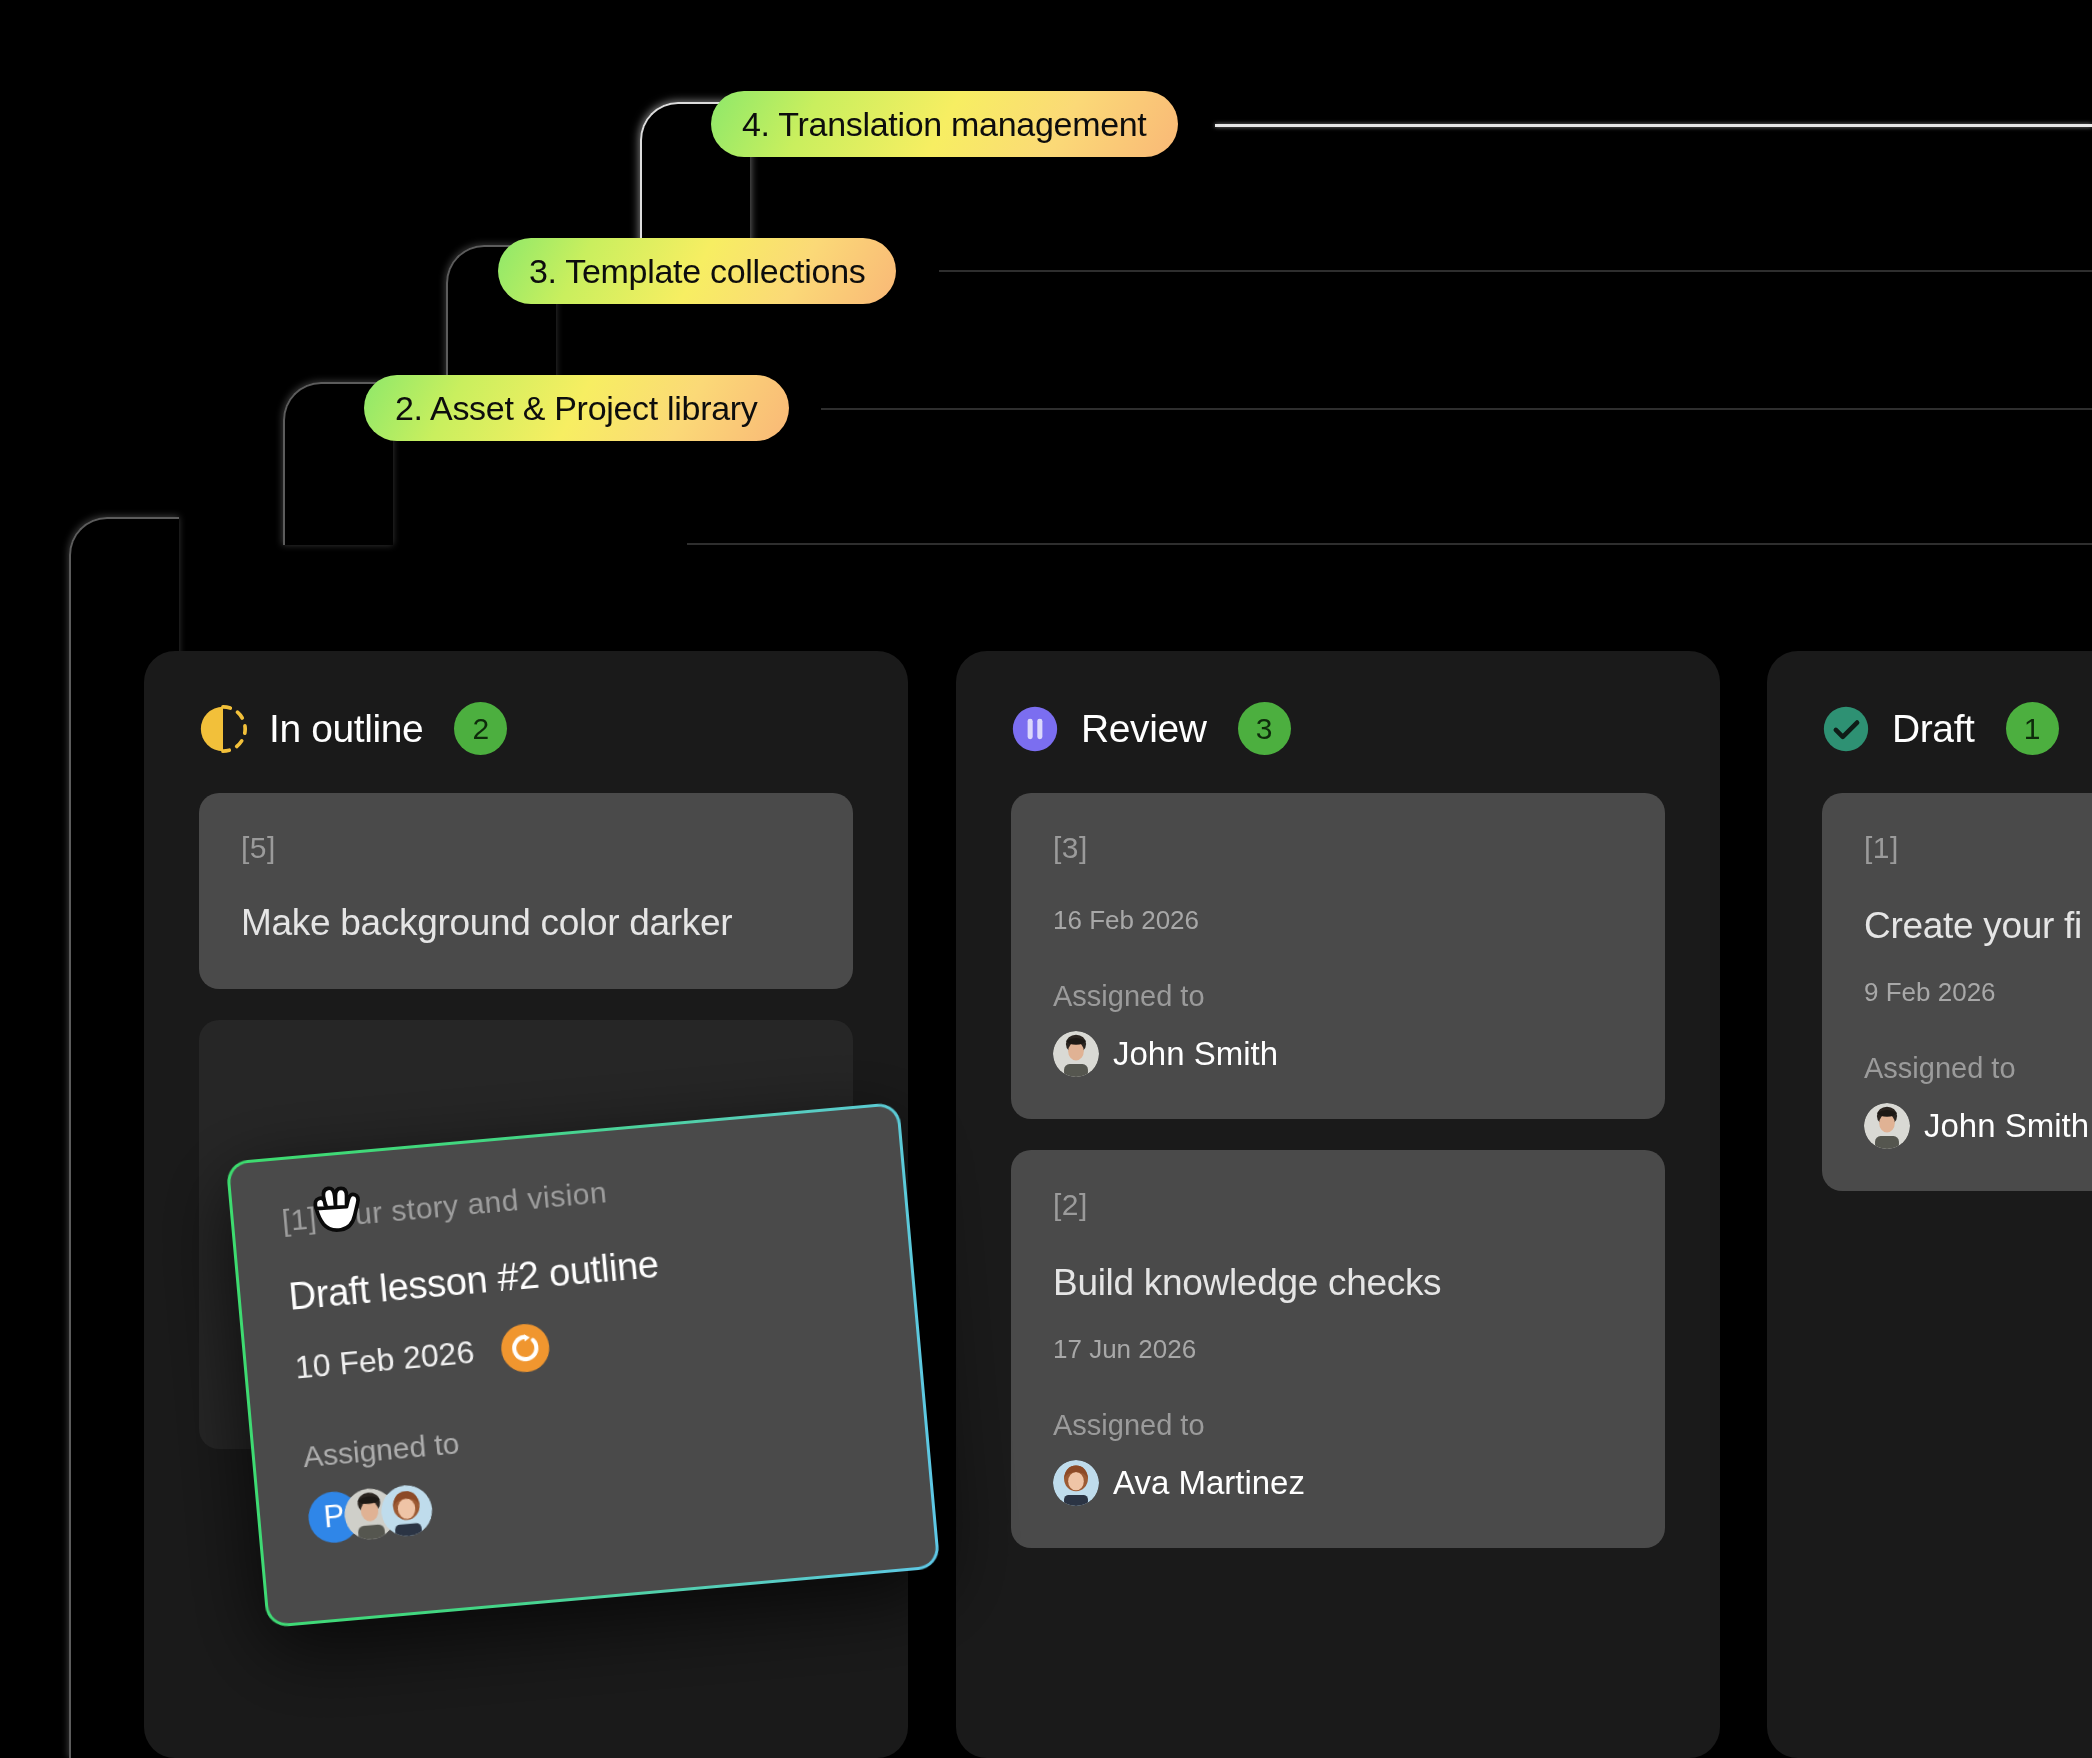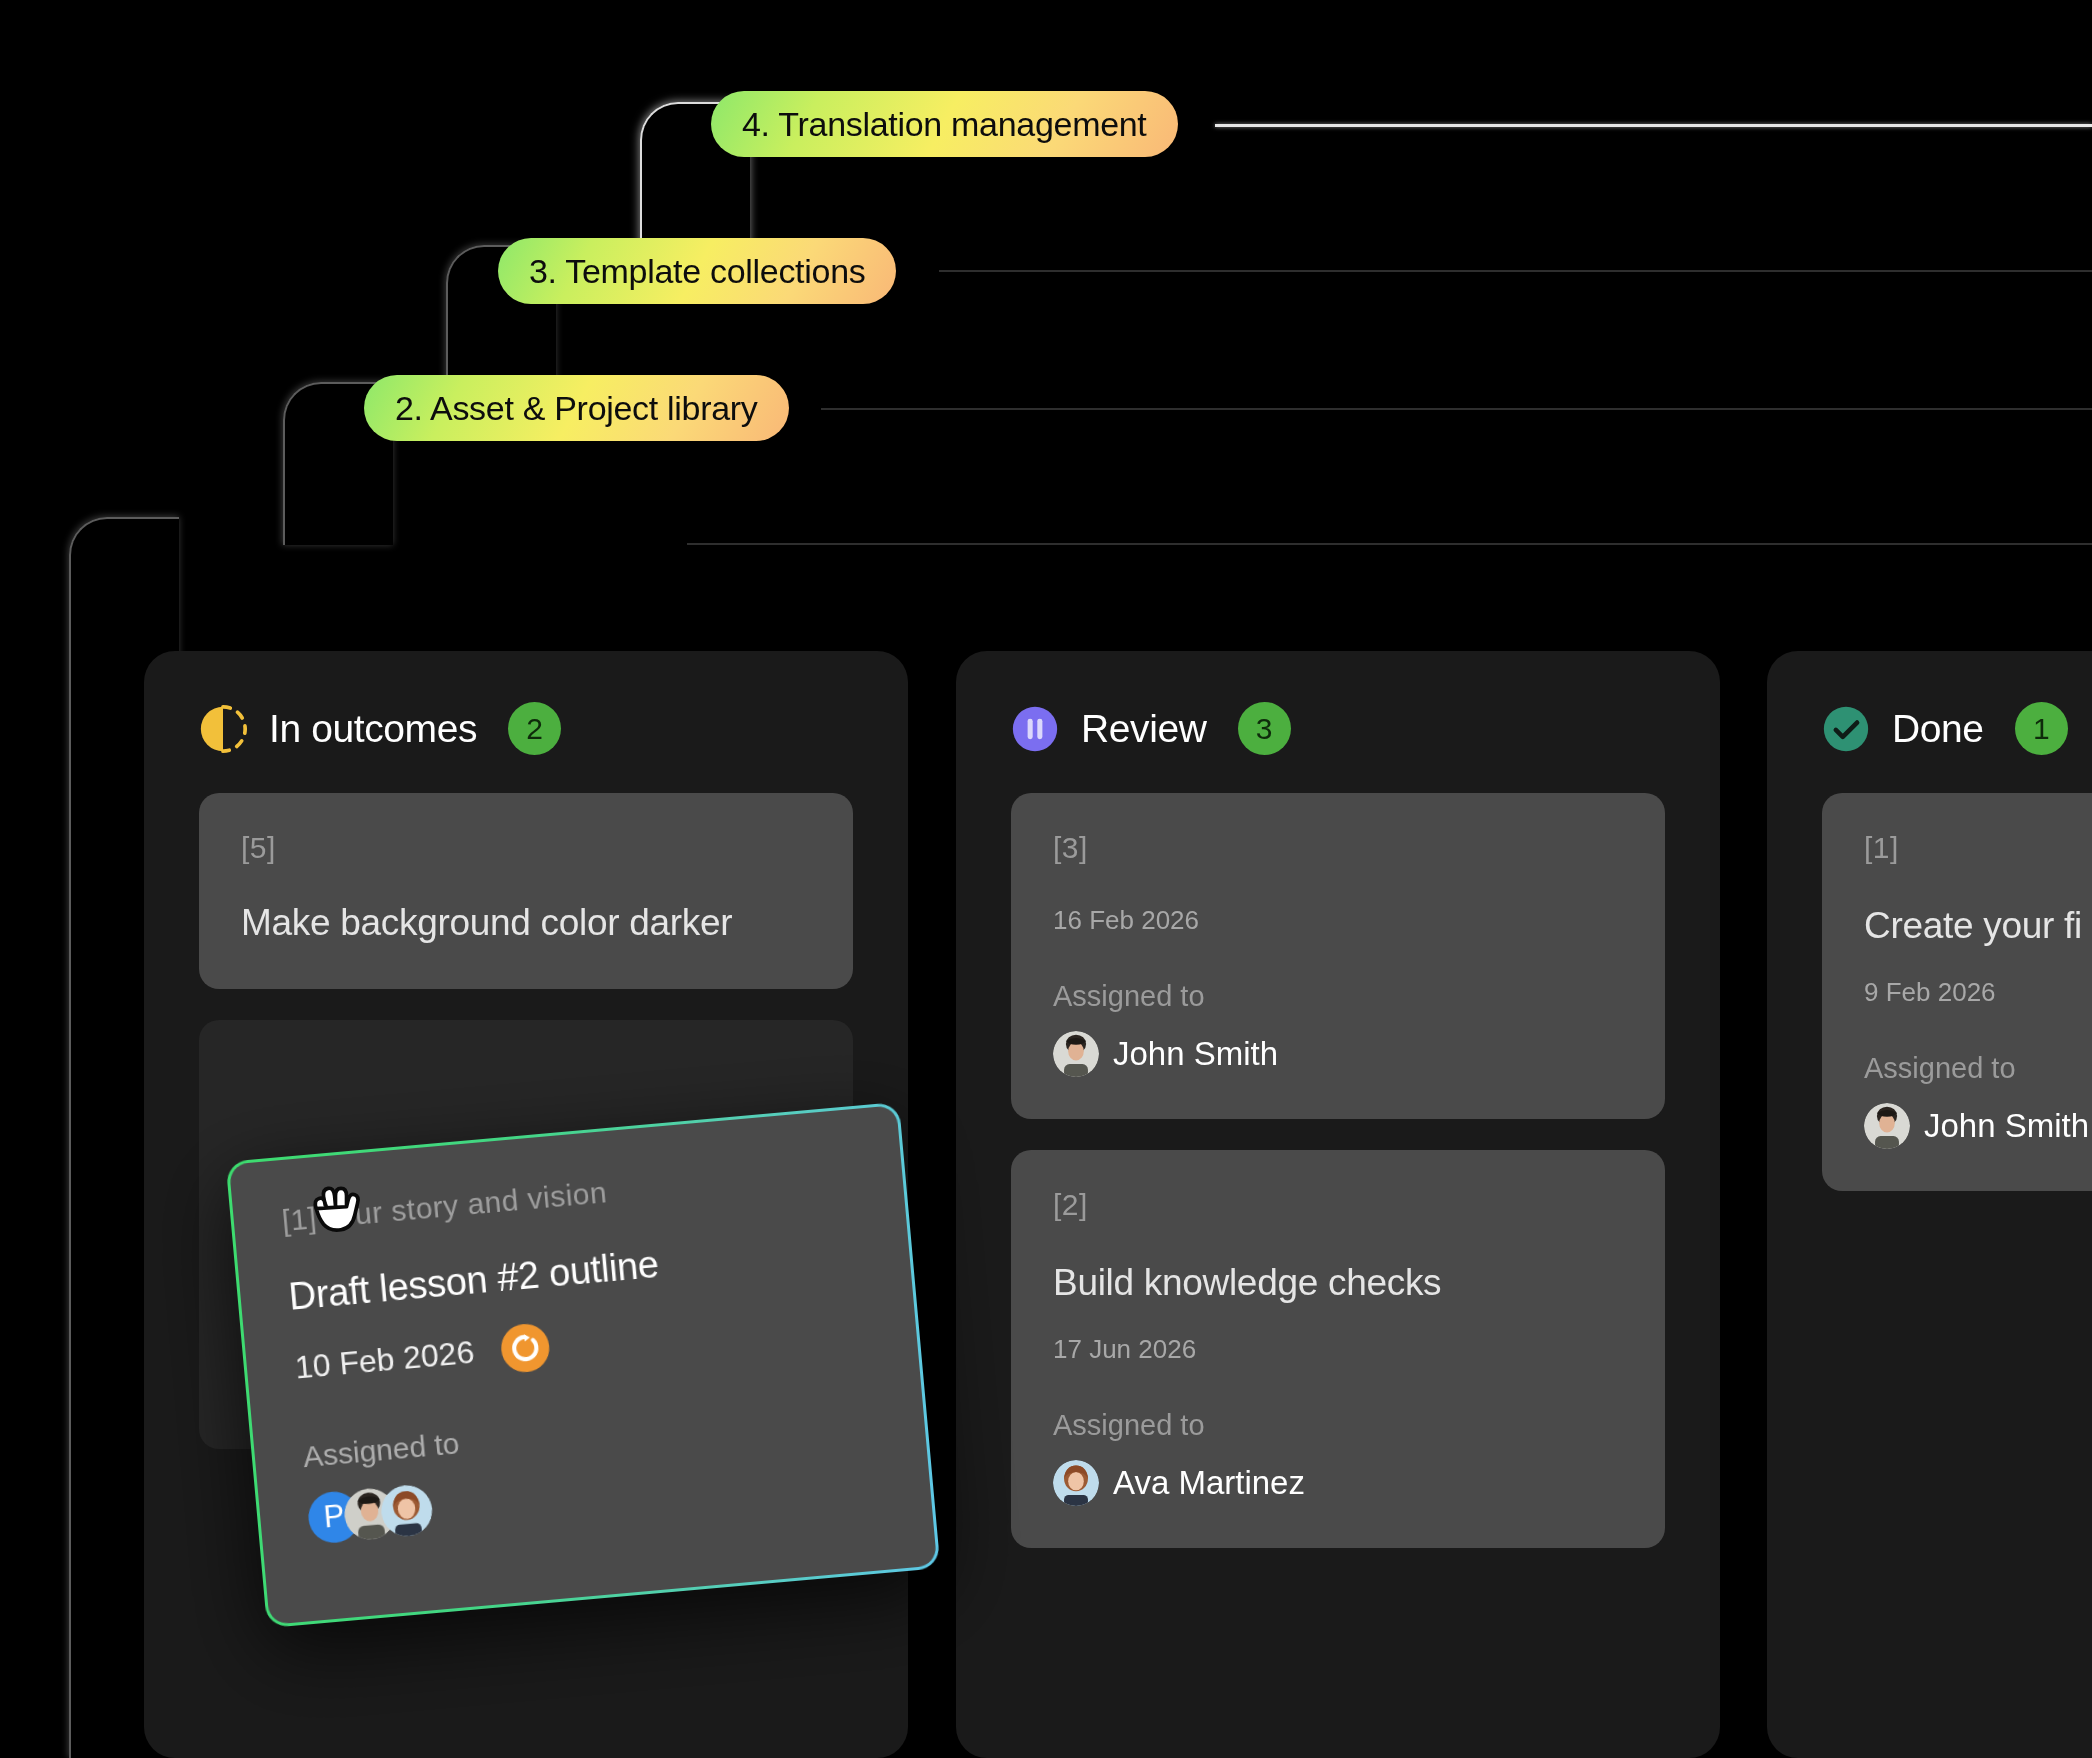--- a/index.html
+++ b/index.html
@@ -152,21 +152,21 @@
   <div class="pill" style="left:364px; top:375px;">2. Asset &amp; Project library</div>
 
   <div class="column" style="left:144px;">
     <div class="col-header">
       <span class="status-icon">
         <svg viewBox="0 0 52 52">
           <path d="M26 2 A24 24 0 0 0 26 50 Z" fill="#f2c03a"></path>
           <path d="M26 2 A24 24 0 0 1 26 50" fill="none" stroke="#f2c03a" stroke-width="4" stroke-linecap="round" stroke-dasharray="8 9"></path>
         </svg>
       </span>
-      <span class="col-title">In outcomes</span>
+      <span class="col-title">In outline</span>
       <span class="count-badge">2</span>
     </div>
 
     <div class="cards">
       <div class="card compact">
         <div class="card-index">[5]</div>
         <div class="card-title">Make background color darker</div>
       </div>
 
       <div class="card ghost" style="height:429px;"></div>
@@ -241,21 +241,21 @@
   </div>
 
   <div class="column" style="left:1767px;">
     <div class="col-header">
       <span class="status-icon">
         <svg viewBox="0 0 52 52">
           <circle cx="26" cy="26" r="24" fill="#2e9173"></circle>
           <path d="M15 27 l7.5 7.5 L38 19" fill="none" stroke="#0f1c17" stroke-width="5" stroke-linecap="round" stroke-linejoin="round"></path>
         </svg>
       </span>
-      <span class="col-title">Done</span>
+      <span class="col-title">Draft</span>
       <span class="count-badge">1</span>
     </div>
 
     <div class="cards">
       <div class="card">
         <div class="card-index">[1]</div>
         <div class="card-title">Create your fi</div>
         <div class="card-date">9 Feb 2026</div>
         <div class="card-assigned-label">Assigned to</div>
         <div class="assignee">

